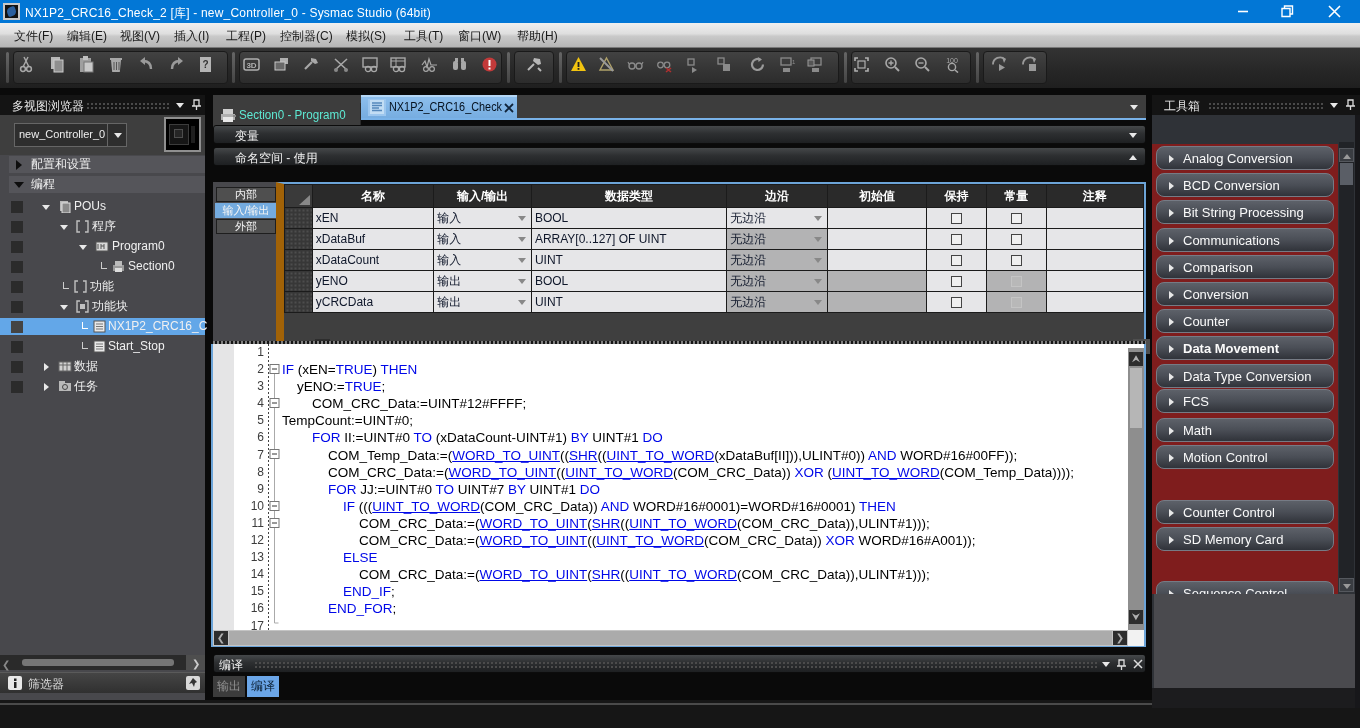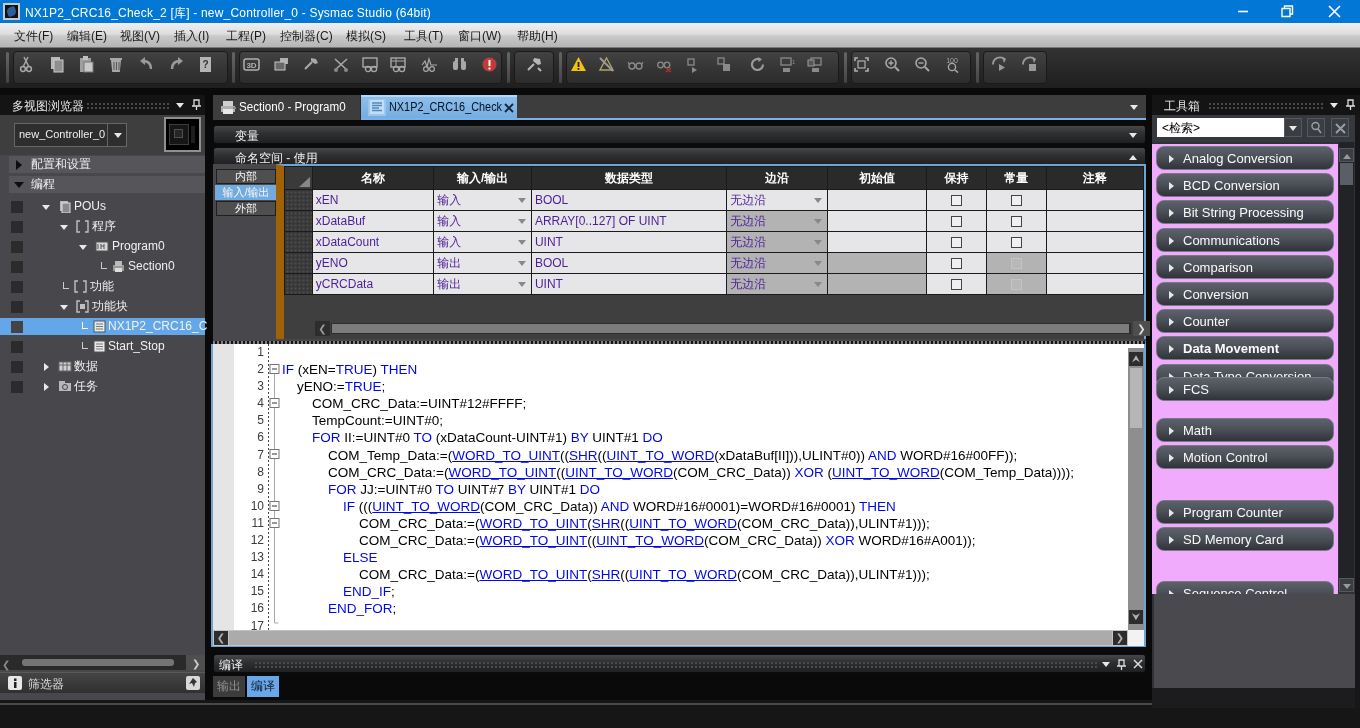--- a/index.html
+++ b/index.html
@@ -37,33 +37,33 @@
 .arr{position:absolute;width:0;height:0}
 .arr.d{border-left:5px solid transparent;border-right:5px solid transparent;border-top:6px solid #111}
 .arr.r{border-top:5px solid transparent;border-bottom:5px solid transparent;border-left:6px solid #111}
 .arr.dw{border-left:4px solid transparent;border-right:4px solid transparent;border-top:5px solid #e8e8e8}
 .arr.rw{border-top:4px solid transparent;border-bottom:4px solid transparent;border-left:5px solid #e8e8e8}
 .lmark{position:absolute;width:6px;height:7px;border-left:1px solid #ccc;border-bottom:1px solid #ccc;top:4px}
 #lp-hsb{left:0;top:560px;width:205px;height:15px;background:#2a2a2a}
 #lp-filter{left:0;top:577px;width:205px;height:21px;background:linear-gradient(#454545,#303030);border-top:1px solid #5a5a5a;color:#ddd;font-size:12px}
 
 #tabbar{left:213px;top:95px;width:933px;height:25px;background:#3d3d3d}
-#tab1{left:0;top:0;width:148px;height:25px;background:#3d3d3d;color:#ffffff;font-size:13px;border-right:1px solid #2a2a2a;white-space:nowrap}
+#tab1{left:0;top:8px;width:148px;height:25px;background:#3d3d3d;color:#5eead4;font-size:13px;border-right:1px solid #2a2a2a;white-space:nowrap}
 #tab2{left:148px;top:0;width:156px;height:25px;background:linear-gradient(#8fc0ee,#74abdf);color:#06121f;font-size:13px;white-space:nowrap}
 #tabunder{left:361px;top:118px;width:785px;height:2px;background:#79b2e8}
 .secbar{left:213px;width:933px;height:19px;background:linear-gradient(#45484a,#2d2f31 45%,#1e2022);border:1px solid #0c0c0c;border-radius:3px;color:#f2f2f2;font-size:12px}
 
-#varpane{left:213px;top:164px;width:933px;height:215px;background:#48484c}
+#varpane{left:213px;top:182px;width:933px;height:215px;background:#48484c}
 #vwrap{position:absolute;left:63px;top:0;width:870px;height:175px;background:#3f3f3f;border-left:8px solid #a16207;border-top:2px solid #6ca4d8;border-right:2px solid #6ca4d8}
 .sidetab{position:absolute;left:3px;width:60px;height:15px;background:#4f4f4f;border:1px solid #1e1e1e;color:#f5f5f5;font-size:11px;text-align:center;line-height:13px}
 #vtbl{position:absolute;left:0;top:0}
 table{border-collapse:collapse;table-layout:fixed;font-size:12px}
 td,th{border:1px solid #1b1b1b;padding:0 3px;overflow:hidden;white-space:nowrap}
 th{background:#2a2a2a;color:#fff;font-weight:bold;height:23px}
-td{background:#e6e6e8;color:#4c1d95;height:21px}
+td{background:#e6e6e8;color:#0f172a;height:21px}
 td.g{background:#b3b3b4}
 .cb{display:inline-block;width:11px;height:11px;background:#f0f0f0;border:1px solid #444;vertical-align:middle}
 .cb.ghost{border-color:#c4c4c4;background:#b8b8b8}
 .dd{position:absolute;width:0;height:0;border-left:4px solid transparent;border-right:4px solid transparent;border-top:5px solid #888}
 td.rel{position:relative}
 td.c{text-align:center}
 td.h{background:#373737;background-image:radial-gradient(#4d4d4d .9px,transparent 1px);background-size:4px 4px;background-position:0 0}
 td .dd{right:5px;top:8px}
 
 #split{left:213px;top:341px;width:933px;height:3px;background:repeating-linear-gradient(90deg,#808080 0 2px,#151515 2px 4px)}
@@ -76,21 +76,21 @@
 .f{color:#0008e8;text-decoration:underline}
 #vsb{left:915px;top:4px;width:16px;height:282px;background:#8e8e8e}
 #hsb{left:0;top:286px;width:915px;height:16px;background:#c4c4c4}
 .sbbtn{position:absolute;width:14px;height:14px;background:#2d2d2d;color:#b0b0b0;font-size:10px;text-align:center;line-height:14px}
 
 #bpanel{left:213px;top:654px;width:933px;height:46px}
 
 #rp{left:1152px;top:95px;width:208px;height:613px;background:#2f3237}
 #rp-head{left:0;top:0;width:208px}
 #rp-search{left:0;top:20px;width:208px;height:27px;background:#35383d}
-#rp-list{left:0;top:49px;width:186px;height:450px;background:#f0abfc;overflow:hidden}
+#rp-list{left:0;top:49px;width:186px;height:450px;background:#7f1d1d;overflow:hidden}
 .tbbtn{position:absolute;left:4px;width:178px;height:24px;background:linear-gradient(#5d6169,#4a4e56 50%,#383b42 85%,#30333a);border:1px solid #767b85;border-radius:8px;color:#fafafa;font-size:13px}
 .tbbtn .arr.rw{left:12px;top:8px}
 .tbbtn .lbl{position:absolute;left:26px;top:4px}
 #rp-sb{left:187px;top:47px;width:15px;height:447px;background:#212327}
 #rp-gray{left:2px;top:499px;width:201px;height:94px;background:#4a4a4e}
 #rp-bot{left:0;top:593px;width:208px;height:20px;background:#1c1c1e}
 .sbtn2{position:absolute;left:0;width:15px;height:14px;background:#3a3d42;border:1px solid #55585e;color:#aaa;font-size:9px;text-align:center;line-height:13px}
 </style></head><body>
 <div id="root">
 
@@ -597,21 +597,21 @@
         <div class="cl" style="padding-right:5px">16</div>
         <div class="cl" style="padding-right:5px">17</div>
  </div>
  <div class="abs" style="left:0;top:0;width:21px;height:286px;background:#e5e5e6"></div>
  <div class="abs" style="left:55px;top:0;width:1px;height:286px;background-image:linear-gradient(#444 55%,transparent 55%);background-size:1px 4px"></div>
   <div class="abs" id="code">
 <div class="cl"></div>
 <div class="cl"><span class="k">IF</span> (xEN=<span class="k">TRUE</span>) <span class="k">THEN</span></div>
 <div class="cl" style="margin-left:15px">yENO:=<span class="k">TRUE</span>;</div>
 <div class="cl" style="margin-left:30px">COM_CRC_Data:=UINT#12#FFFF;</div>
-<div class="cl" style="margin-left:30px">TempCount:=UINT#0;</div>
+<div class="cl" style="">TempCount:=UINT#0;</div>
 <div class="cl" style="margin-left:30px"><span class="k">FOR</span> II:=UINT#0 <span class="k">TO</span> (xDataCount-UINT#1) <span class="k">BY</span> UINT#1 <span class="k">DO</span></div>
 <div class="cl" style="margin-left:46px">COM_Temp_Data:=(<span class="f">WORD_TO_UINT</span>((<span class="f">SHR</span>((<span class="f">UINT_TO_WORD</span>(xDataBuf[II])),ULINT#0)) <span class="k">AND</span> WORD#16#00FF));</div>
 <div class="cl" style="margin-left:46px">COM_CRC_Data:=(<span class="f">WORD_TO_UINT</span>((<span class="f">UINT_TO_WORD</span>(COM_CRC_Data)) <span class="k">XOR</span> (<span class="f">UINT_TO_WORD</span>(COM_Temp_Data))));</div>
 <div class="cl" style="margin-left:46px"><span class="k">FOR</span> JJ:=UINT#0 <span class="k">TO</span> UINT#7 <span class="k">BY</span> UINT#1 <span class="k">DO</span></div>
 <div class="cl" style="margin-left:61px"><span class="k">IF</span> (((<span class="f">UINT_TO_WORD</span>(COM_CRC_Data)) <span class="k">AND</span> WORD#16#0001)=WORD#16#0001) <span class="k">THEN</span></div>
 <div class="cl" style="margin-left:77px">COM_CRC_Data:=(<span class="f">WORD_TO_UINT</span>(<span class="f">SHR</span>((<span class="f">UINT_TO_WORD</span>(COM_CRC_Data)),ULINT#1)));</div>
 <div class="cl" style="margin-left:77px">COM_CRC_Data:=(<span class="f">WORD_TO_UINT</span>((<span class="f">UINT_TO_WORD</span>(COM_CRC_Data)) <span class="k">XOR</span> WORD#16#A001));</div>
 <div class="cl" style="margin-left:61px"><span class="k">ELSE</span></div>
 <div class="cl" style="margin-left:77px">COM_CRC_Data:=(<span class="f">WORD_TO_UINT</span>(<span class="f">SHR</span>((<span class="f">UINT_TO_WORD</span>(COM_CRC_Data)),ULINT#1)));</div>
 <div class="cl" style="margin-left:61px"><span class="k">END_IF</span>;</div>
@@ -666,35 +666,20 @@
 
 <div class="abs" id="rp">
  <div class="abs phead" id="rp-head">
         <span class="t">工具箱</span>
         <div class="dotzone" style="left:56px;width:116px"></div>
   <div class="arr dw" style="position:absolute;left:178px;top:8px"></div>
   <svg class="abs" style="left:194px;top:4px" width="9" height="12">
           <path d="M2 1h5v6H2zM0 7h9M4.5 7v4" stroke="#ddd" stroke-width="1.3" fill="none"></path>
         </svg>
  </div>
- <div class="abs" id="rp-search">
-  <div class="abs" style="left:5px;top:3px;width:127px;height:19px;background:#fff;color:#000;font-size:12px">
-          <span style="position:absolute;left:5px;top:2px">&lt;检索&gt;</span>
-        </div>
-  <div class="abs sbtn2" style="left:132px;top:3px;width:18px;height:19px">
-          <div class="arr dw" style="position:absolute;left:4px;top:7px"></div>
-        </div>
-  <div class="abs sbtn2" style="left:155px;top:3px;width:18px;height:19px"><svg width="12" height="13" style="margin-top:2px">
-            <circle cx="5.5" cy="5" r="3.5" fill="none" stroke="#9aa0aa" stroke-width="1.4"></circle>
-            <path d="M8 8l3 4" stroke="#9aa0aa" stroke-width="1.6"></path>
-          </svg></div>
-  <div class="abs sbtn2" style="left:179px;top:3px;width:18px;height:19px"><svg width="11" height="11" style="margin-top:4px">
-            <path d="M1 1l9 9M10 1l-9 9" stroke="#9aa0aa" stroke-width="1.8"></path>
-          </svg></div>
- </div>
  <div class="abs" id="rp-list">
         <div class="tbbtn" style="top: 2px;">
           <div class="arr rw"></div>
           <span class="lbl">Analog Conversion</span>
         </div>
         <div class="tbbtn" style="top: 29.2px;">
           <div class="arr rw"></div>
           <span class="lbl">BCD Conversion</span>
         </div>
         <div class="tbbtn" style="top: 56.4px;">
@@ -718,35 +703,35 @@
           <span class="lbl">Counter</span>
         </div>
         <div class="tbbtn" style="top: 192.4px; font-weight: bold;">
           <div class="arr rw"></div>
           <span class="lbl">Data Movement</span>
         </div>
         <div class="tbbtn" style="top: 219.6px;">
           <div class="arr rw"></div>
           <span class="lbl">Data Type Conversion</span>
         </div>
-        <div class="tbbtn" style="top: 233px; padding-left: 36px;">
+        <div class="tbbtn" style="top: 245px; padding-left: 36px;">
           <div class="arr rw"></div>
           <span class="lbl">FCS</span>
         </div>
         <div class="tbbtn" style="top: 274px;">
           <div class="arr rw"></div>
           <span class="lbl">Math</span>
         </div>
         <div class="tbbtn" style="top: 301.2px;">
           <div class="arr rw"></div>
           <span class="lbl">Motion Control</span>
         </div>
         <div class="tbbtn" style="top: 355.6px;">
           <div class="arr rw"></div>
-          <span class="lbl">Program Counter</span>
+          <span class="lbl">Counter Control</span>
         </div>
         <div class="tbbtn" style="top: 382.8px;">
           <div class="arr rw"></div>
           <span class="lbl">SD Memory Card</span>
         </div>
         <div class="tbbtn" style="top: 437.2px;">
           <div class="arr rw"></div>
           <span class="lbl">Sequence Control</span>
         </div>
       </div>

